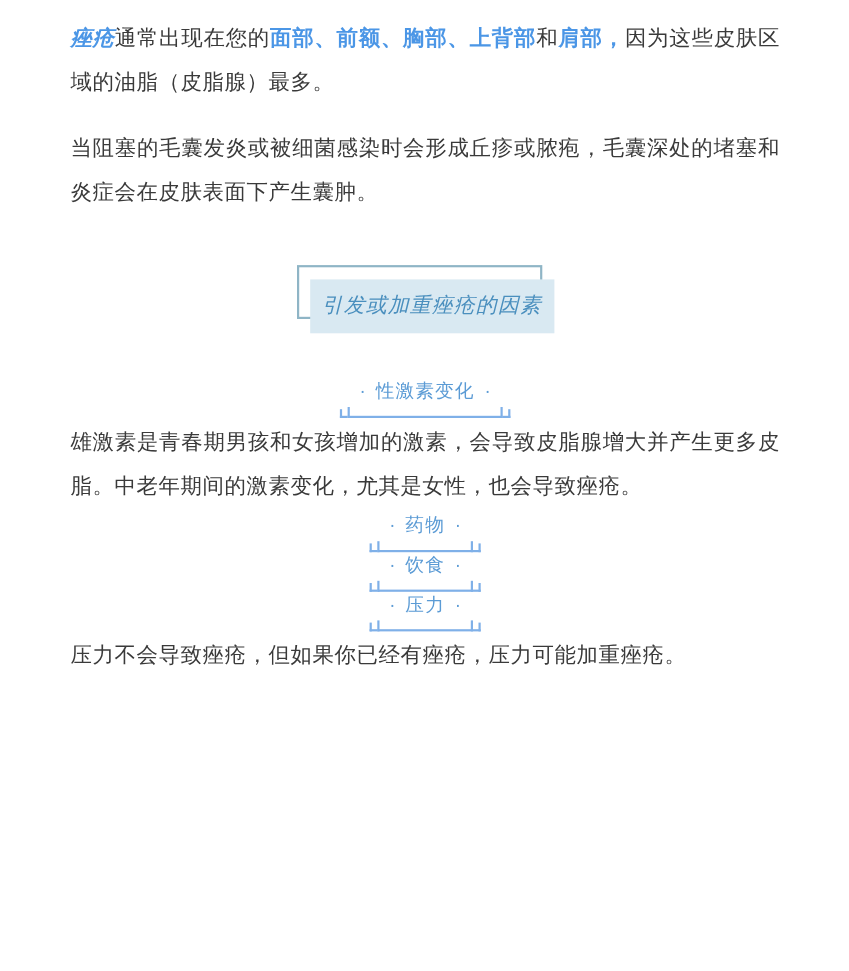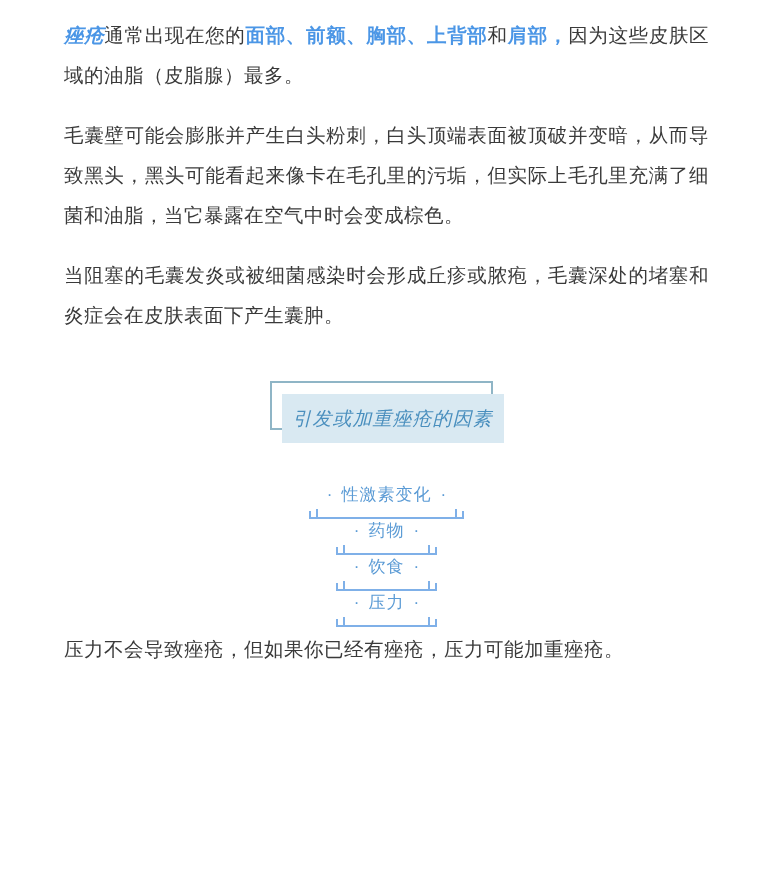--- a/index.html
+++ b/index.html
@@ -104,21 +104,20 @@
   }
   .sec-para { margin: 2px 0 4px 0; }
 </style>
 </head>
 <body>
 
 <div class="page">
 
   <p class="para"><span class="seg-hl-italic">痤疮</span><span class="seg-plain">通常出现在您的</span><span class="seg-hl">面部</span><span class="seg-hl">、</span><span class="seg-hl">前额</span><span class="seg-hl">、</span><span class="seg-hl">胸部</span><span class="seg-hl">、</span><span class="seg-hl">上背部</span><span class="seg-plain">和</span><span class="seg-hl">肩部</span><span class="seg-hl">，</span><span class="seg-plain">因为这些皮肤区域的油脂（皮脂腺）最多。</span></p>
 
-  <p class="para">毛囊壁可能会膨胀并产生白头粉刺，白头顶端表面被顶破并变暗，从而导致黑头，黑头可能看起来像卡在毛孔里的污垢，但实际上毛孔里充满了细菌和油脂，当它暴露在空气中时会变成棕色。</p>
 
   <p class="para">当阻塞的毛囊发炎或被细菌感染时会形成丘疹或脓疱，毛囊深处的堵塞和炎症会在皮肤表面下产生囊肿。</p>
 
   <div class="banner-wrap">
     <div class="banner">
       <div class="banner-border"></div>
       <div class="banner-fill">引发或加重痤疮的因素</div>
     </div>
   </div>
 
@@ -130,20 +129,21 @@
           <span class="dot">·</span>
           <span class="sec-title">性激素变化</span>
           <span class="dot">·</span>
         </div>
         <div class="bracket">
           <span class="endcap l"></span>
           <span class="endcap r"></span>
         </div>
       </div>
     </div>
+    <p class="para sec-para">雄激素是青春期男孩和女孩增加的激素，会导致皮脂腺增大并产生更多皮脂。中老年期间的激素变化，尤其是女性，也会导致痤疮。</p>
   </div>
 
   <div class="section">
     <div class="sec-head-wrap">
       <div class="sec-head">
         <div class="sec-title-row">
           <span class="dot">·</span>
           <span class="sec-title">药物</span>
           <span class="dot">·</span>
         </div>

